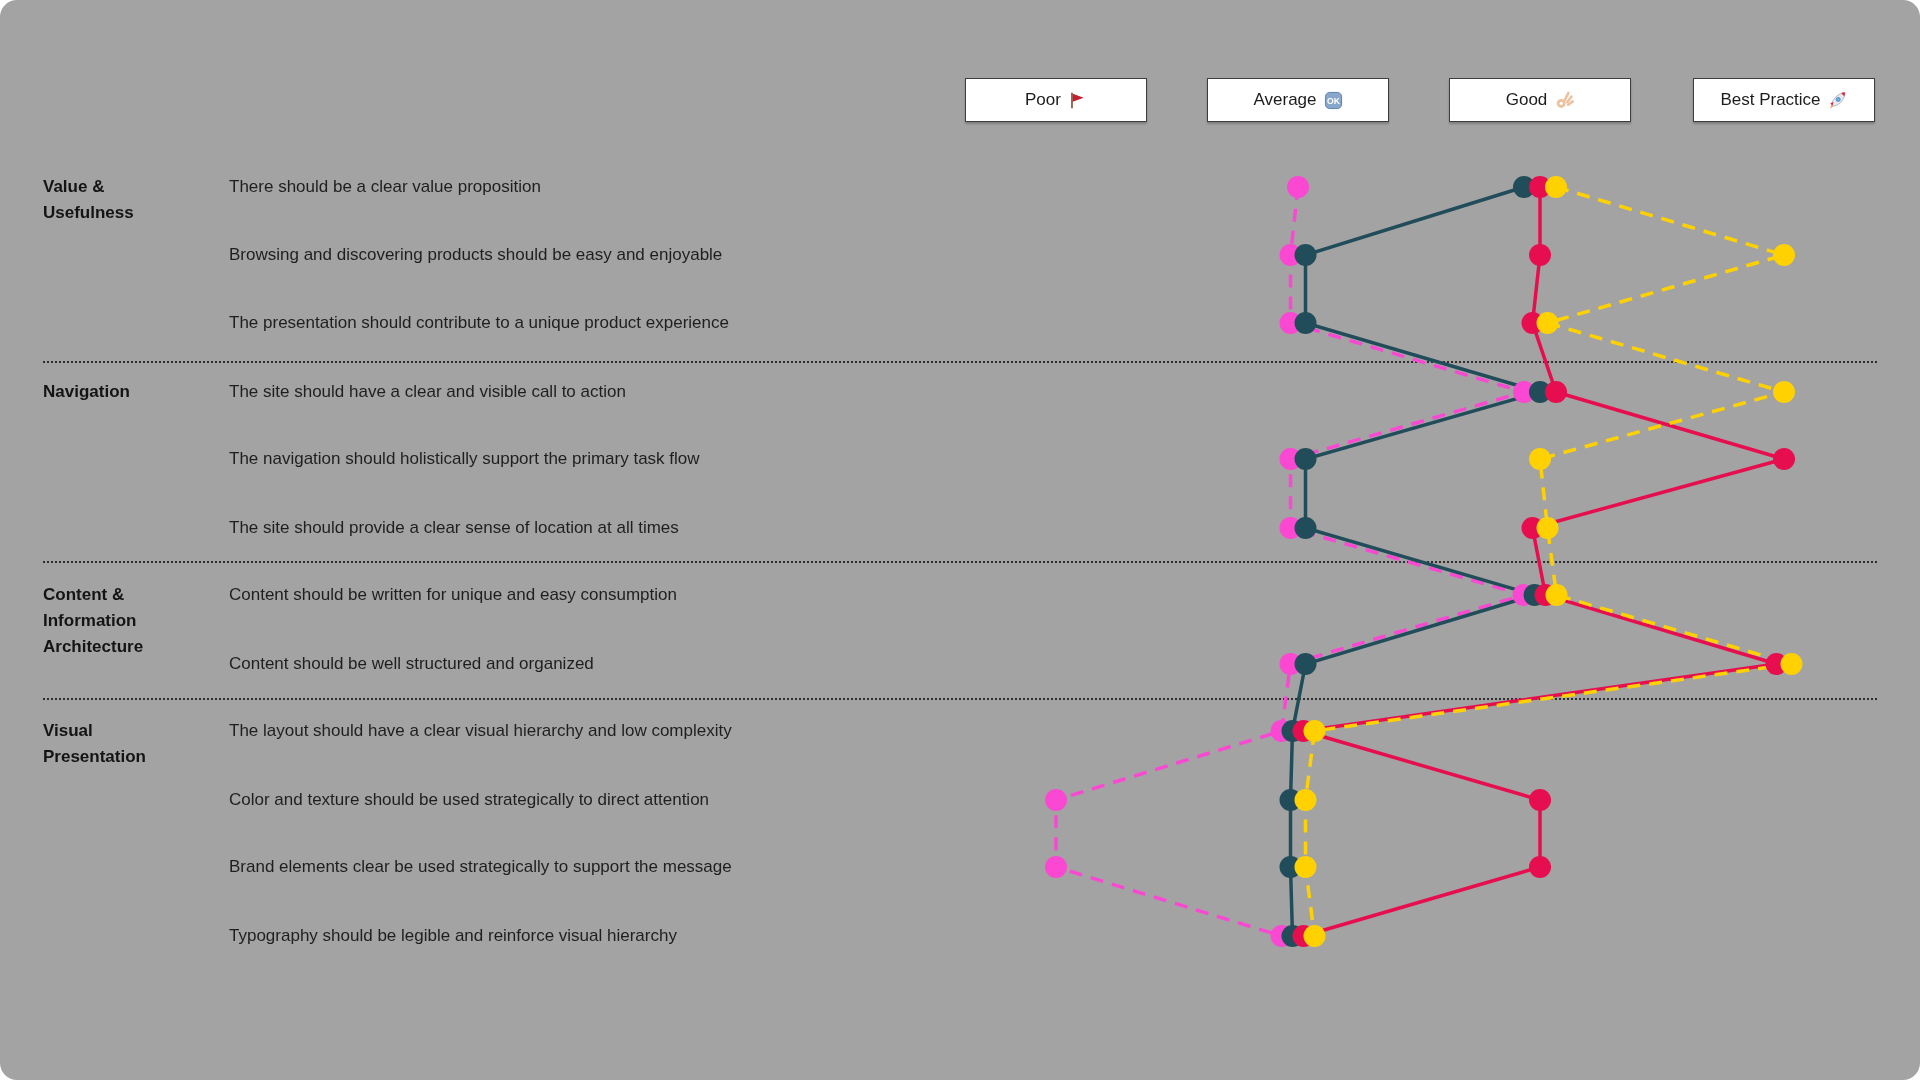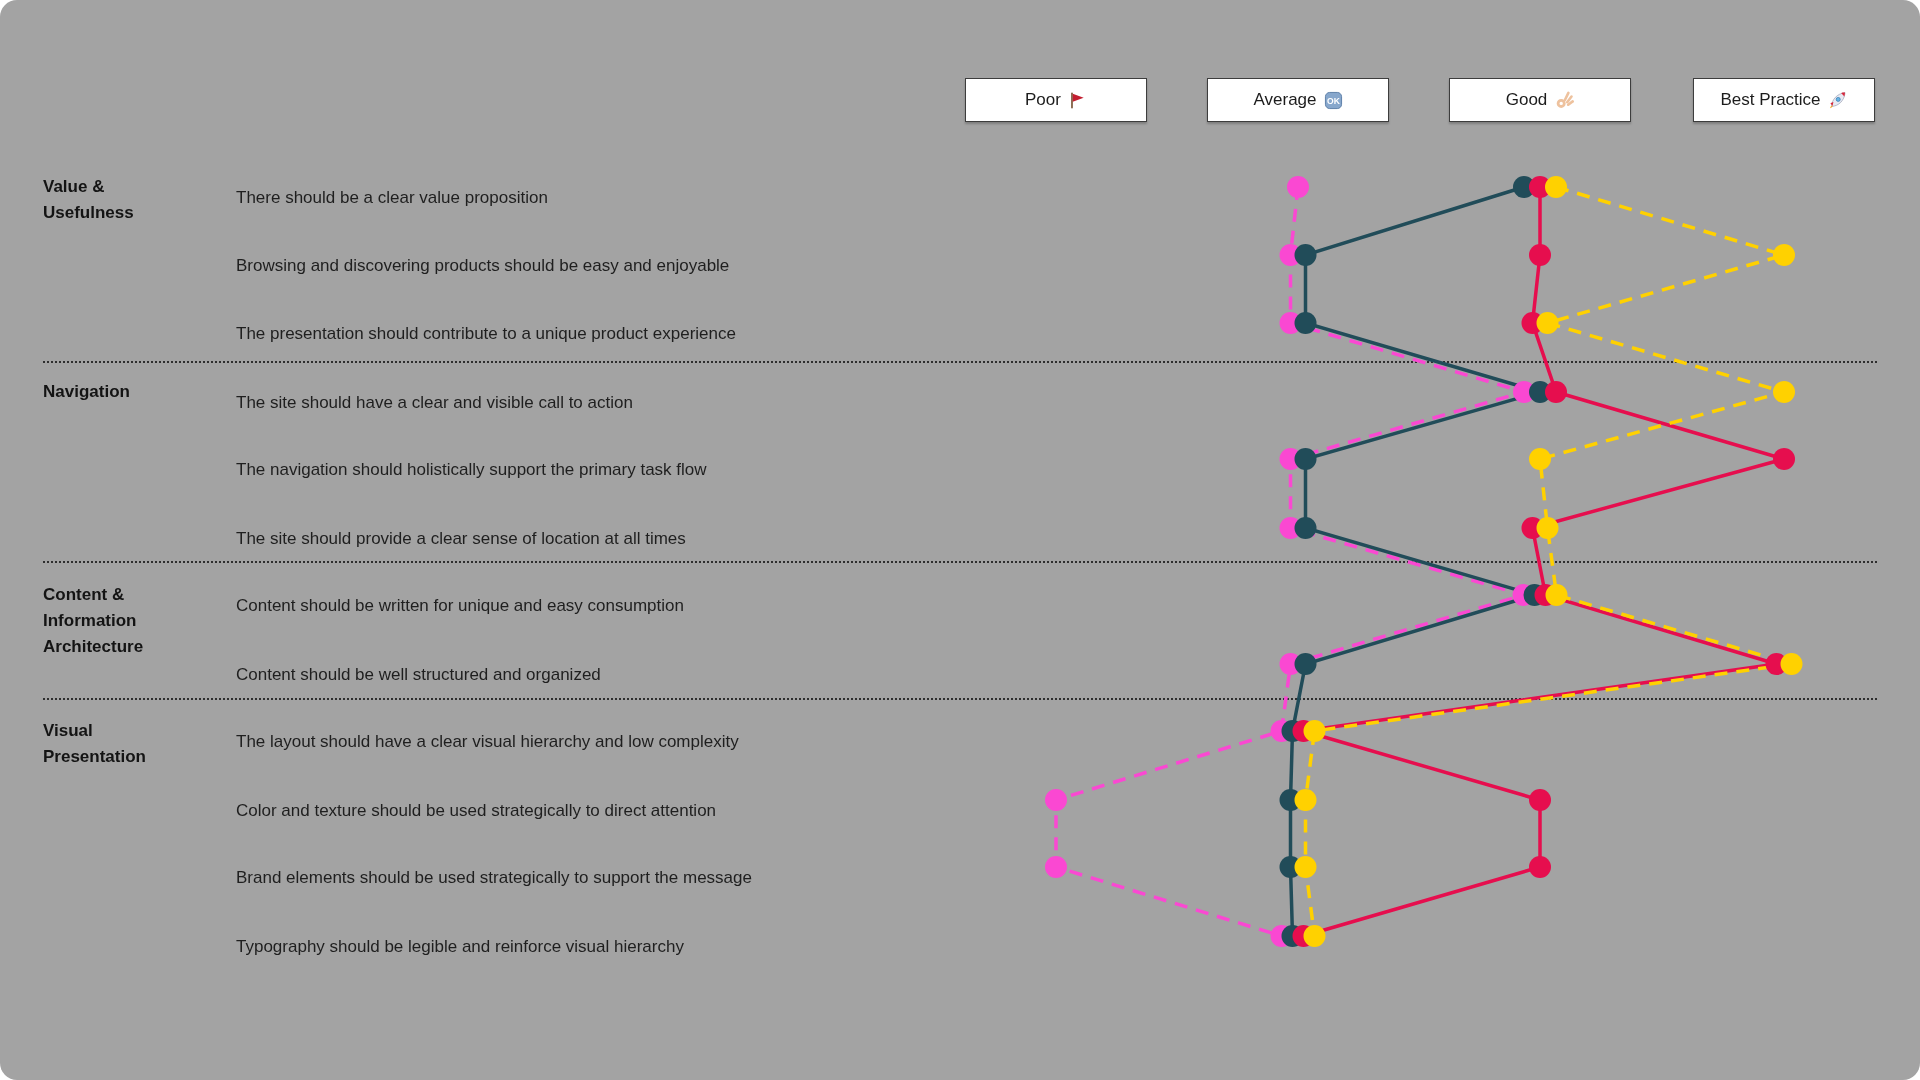--- a/index.html
+++ b/index.html
@@ -30,27 +30,26 @@
     position:absolute;
     left:43px;
     width:140px;
     font-size:17px;
     font-weight:bold;
     line-height:26px;
     color:#141414;
   }
   .criterion{
     position:absolute;
-    left:236px;
+    left:229px;
     width:660px;
     font-size:17px;
     line-height:26px;
     color:#1f1f1f;
     white-space:nowrap;
-    margin-top:11px;
   }
   .divider{
     position:absolute;
     left:43px;
     width:1834px;
     height:0;
     border-top:2px dotted #2e2e2e;
   }
   #chart-svg{position:absolute;left:0;top:0;}
 </style>
@@ -109,21 +108,21 @@
   <div class="criterion" style="top:174px">There should be a clear value proposition</div>
   <div class="criterion" style="top:242px">Browsing and discovering products should be easy and enjoyable</div>
   <div class="criterion" style="top:310px">The presentation should contribute to a unique product experience</div>
   <div class="criterion" style="top:379px">The site should have a clear and visible call to action</div>
   <div class="criterion" style="top:446px">The navigation should holistically support the primary task flow</div>
   <div class="criterion" style="top:515px">The site should provide a clear sense of location at all times</div>
   <div class="criterion" style="top:582px">Content should be written for unique and easy consumption</div>
   <div class="criterion" style="top:651px">Content should be well structured and organized</div>
   <div class="criterion" style="top:787px">Color and texture should be used strategically to direct attention</div>
   <div class="criterion" style="top:718px">The layout should have a clear visual hierarchy and low complexity</div>
-  <div class="criterion" style="top:854px">Brand elements should be used strategically to support the message</div>
+  <div class="criterion" style="top:854px">Brand elements clear be used strategically to support the message</div>
   <div class="criterion" style="top:923px">Typography should be legible and reinforce visual hierarchy</div>
 
   <div class="divider" style="top:361px"></div>
   <div class="divider" style="top:561px"></div>
   <div class="divider" style="top:698px"></div>
 
   <svg id="chart-svg" width="1920" height="1080">
       <path d="M1298 187 L1290.5 255 L1290.5 323 L1524 392 L1290.5 459 L1290.5 528 L1523.5 595 L1290.5 664 L1281.5 731 L1056 800 L1056 867 L1281.5 936" fill="none" stroke="#FA48D2" stroke-width="3.5" stroke-dasharray="13 9"></path>
       <path d="M1524 187 L1305.5 255 L1305.5 323 L1540 392 L1305.5 459 L1305.5 528 L1534.5 595 L1305.5 664 L1292.5 731 L1290.5 800 L1290.5 867 L1292.5 936" fill="none" stroke="#214C59" stroke-width="3.5"></path>
       <path d="M1540 187 L1540 255 L1532.5 323 L1556 392 L1784 459 L1532.5 528 L1545.5 595 L1776.5 664 L1303.5 731 L1540 800 L1540 867 L1303.5 936" fill="none" stroke="#E60E4E" stroke-width="3.5"></path>

